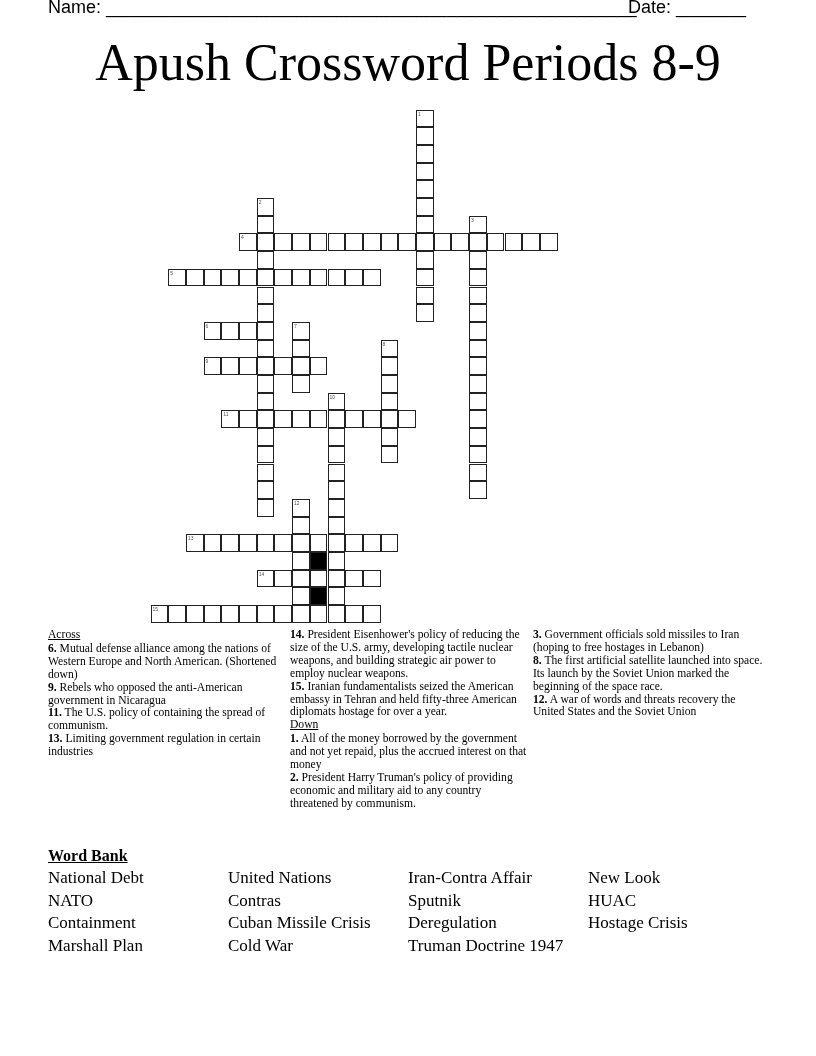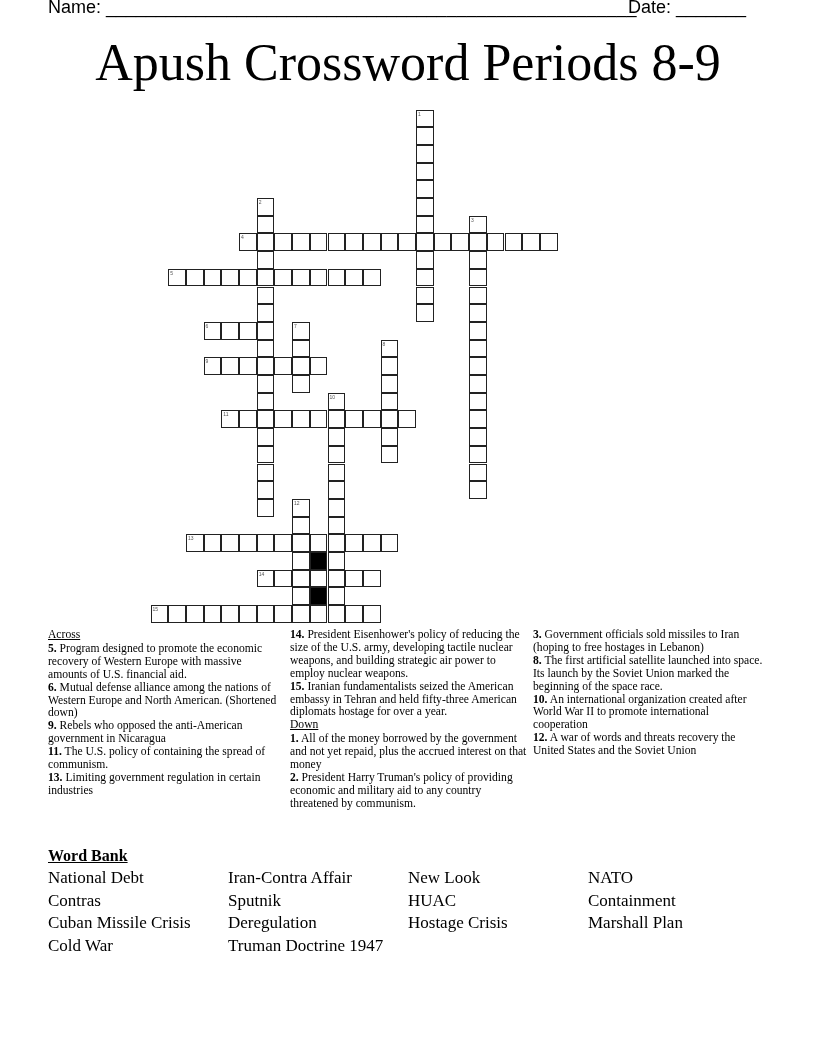--- a/index.html
+++ b/index.html
@@ -211,46 +211,45 @@
     <div class="cell" style="left: 274.9px; top: 605.6px;"></div>
     <div class="cell" style="left: 310.3px; top: 605.6px;"></div>
     <div class="cell" style="left: 345.7px; top: 605.6px;"></div>
     <div class="cell" style="left: 363.4px; top: 605.6px;"></div>
     <div class="cell black" style="left: 310.3px; top: 552.5px;"></div>
     <div class="cell black" style="left: 310.3px; top: 587.9px;"></div>
   </div>
 
 <div class="clues col1">
   <div class="clue-head">Across</div>
-  <div class="clue"><b>5.</b><span> Program designed to promote the economic recovery of Western Europe with massive amounts of U.S. financial aid.</span></div>
   <div class="clue"><b>6.</b><span> Mutual defense alliance among the nations of Western Europe and North American. (Shortened down)</span></div>
   <div class="clue"><b>9.</b><span> Rebels who opposed the anti-American government in Nicaragua</span></div>
   <div class="clue"><b>11.</b><span> The U.S. policy of containing the spread of communism.</span></div>
   <div class="clue"><b>13.</b><span> Limiting government regulation in certain industries</span></div>
 </div>
 
 <div class="clues col2">
   <div class="clue"><b>14.</b><span> President Eisenhower's policy of reducing the size of the U.S. army, developing tactile nuclear weapons, and building strategic air power to employ nuclear weapons.</span></div>
   <div class="clue"><b>15.</b><span> Iranian fundamentalists seized the American embassy in Tehran and held fifty-three American diplomats hostage for over a year.</span></div>
   <div class="clue-head">Down</div>
   <div class="clue"><b>1.</b><span> All of the money borrowed by the government and not yet repaid, plus the accrued interest on that money</span></div>
   <div class="clue"><b>2.</b><span> President Harry Truman's policy of providing economic and military aid to any country threatened by communism.</span></div>
 </div>
 
 <div class="clues col3">
   <div class="clue"><b>3.</b><span> Government officials sold missiles to Iran (hoping to free hostages in Lebanon)</span></div>
   <div class="clue"><b>8.</b><span> The first artificial satellite launched into space. Its launch by the Soviet Union marked the beginning of the space race.</span></div>
-  <div class="clue"><b>10.</b><span> An international organization created after World War II to promote international cooperation</span></div>
   <div class="clue"><b>12.</b><span> A war of words and threats recovery the United States and the Soviet Union</span></div>
 </div>
 
 <div class="wordbank">
   <div class="wb-head">Word Bank</div>
   <div class="wb-grid">
     <span>National Debt</span>
+    <span>United Nations</span>
     <span>Iran-Contra Affair</span>
     <span>New Look</span>
     <span>NATO</span>
     <span>Contras</span>
     <span>Sputnik</span>
     <span>HUAC</span>
     <span>Containment</span>
     <span>Cuban Missile Crisis</span>
     <span>Deregulation</span>
     <span>Hostage Crisis</span>

